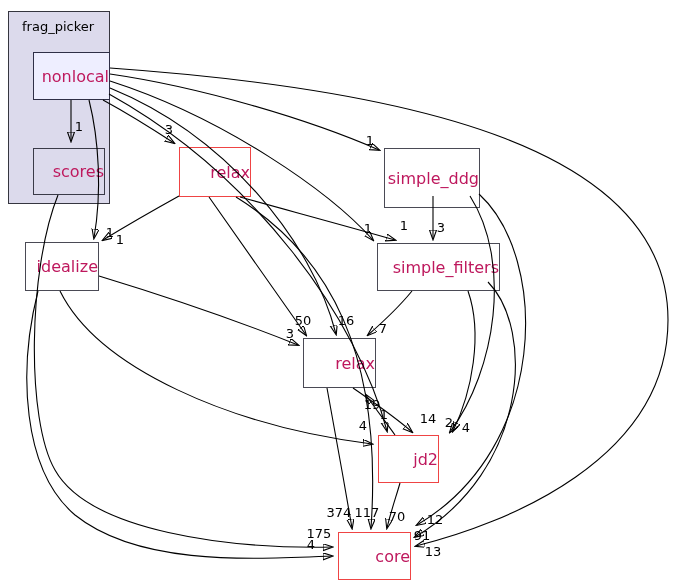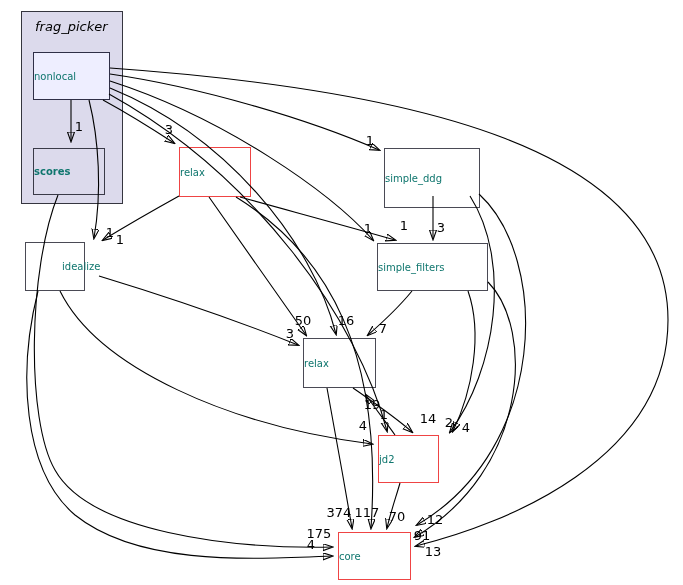--- a/index.html
+++ b/index.html
@@ -16,24 +16,24 @@
     border:1px solid #35353f;
   }
   .cluster-label{
     position:absolute;
     left:13px;top:7px;
     font-size:13px;color:#000;
     white-space:nowrap;
   }
   .node{
     position:absolute;
-    display:flex;align-items:center;justify-content:flex-start;
+    display:flex;align-items:center;justify-content:flex-end;
     background:#ffffff;
     border:1px solid #4a4a55;
-    font-size:10px;color:#0f766e;
+    font-size:16px;color:#be185d;
     white-space:nowrap;
     box-sizing:border-box;
     cursor:pointer;
   }
   .node.current{background:#eeeeff;border:1px solid #2f2f47;}
   .node.member{background:#dcdaec;border:1px solid #3a3a48;}
   .node.red{border:1px solid #ef4444;}
   #edges{
     position:absolute;left:0;top:0;
     pointer-events:none;
@@ -42,40 +42,40 @@
   #edges text{
     font-family:"DejaVu Sans", sans-serif;
     font-size:13px;fill:#000;text-anchor:middle;
   }
 </style>
 </head>
 <body>
 
 <div id="canvas">
 
-  <div class="cluster" style="left:21px;top:11px;width:100px;height:191px;font-style:italic;">
+  <div class="cluster" style="left:8px;top:11px;width:100px;height:191px;">
     <span class="cluster-label">frag_picker</span>
   </div>
 
   <div class="node current" style="left:33px;top:52px;width:77px;height:48px;">
     <span>nonlocal</span>
   </div>
-  <div class="node member" style="left:33px;top:148px;width:72px;height:47px;font-weight:bold;">
+  <div class="node member" style="left:33px;top:148px;width:72px;height:47px;">
     <span>scores</span>
   </div>
   <div class="node red" style="left:179px;top:147px;width:72px;height:50px;">
     <span>relax</span>
   </div>
   <div class="node" style="left:384px;top:148px;width:96px;height:60px;">
     <span>simple_ddg</span>
   </div>
-  <div class="node" style="left:377px;top:243px;width:111px;height:48px;">
+  <div class="node" style="left:377px;top:243px;width:123px;height:48px;">
     <span>simple_filters</span>
   </div>
-  <div class="node" style="left:25px;top:242px;width:60px;height:49px;padding-left:36px;">
+  <div class="node" style="left:25px;top:242px;width:74px;height:49px;padding-left:36px;">
     <span>idealize</span>
   </div>
   <div class="node" style="left:303px;top:338px;width:73px;height:50px;">
     <span>relax</span>
   </div>
   <div class="node red" style="left:378px;top:435px;width:61px;height:48px;">
     <span>jd2</span>
   </div>
   <div class="node red" style="left:338px;top:532px;width:73px;height:48px;">
     <span>core</span>

